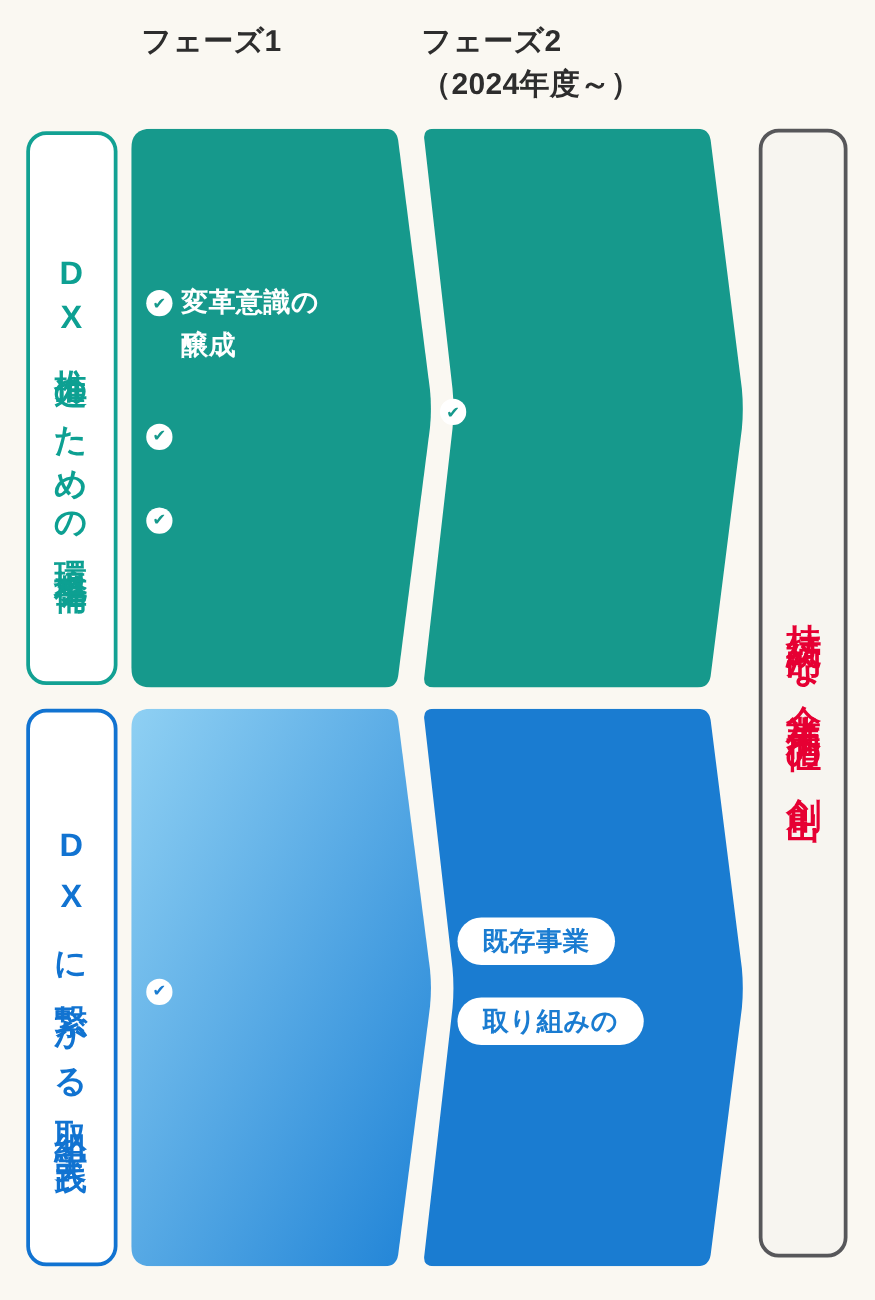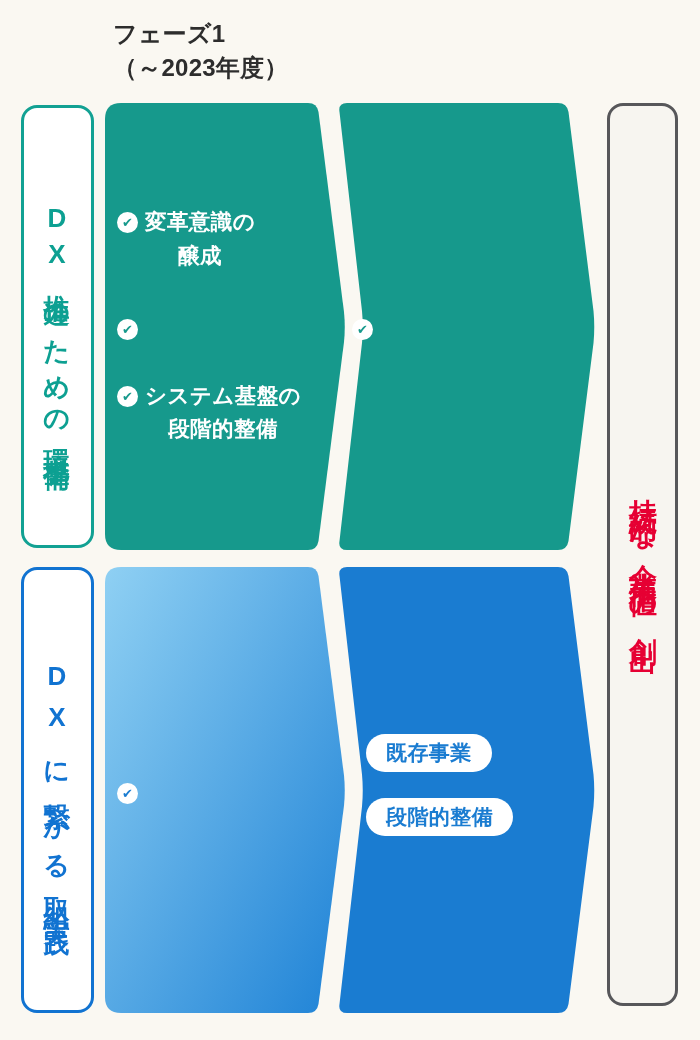--- a/index.html
+++ b/index.html
@@ -79,21 +79,20 @@
   .check.teal { color:#16998C; }
   .check.blue { color:#1A7CD1; }
 
   .btext {
     color:#FFFFFF;
     font-size:21.5px;
     font-weight:600;
     line-height:1.55;
     letter-spacing:0.02em;
     white-space:pre-line;
-    text-align:center;
   }
 
   .env-p1 { left:117px; top:103px; width:216px; height:447px; gap:40px; }
   .env-p2 { left:352px; top:103px; width:212px; height:447px; }
   .prac-p1 { left:117px; top:567px; width:216px; height:446px; }
   .prac-p2 { left:365px; top:567px; width:200px; height:446px; gap:16px; }
 
   .pill {
     width:fit-content;
     background:#FFFFFF;
@@ -104,23 +103,24 @@
     border-radius:20px;
     margin:0 0 10px 1px;
     letter-spacing:0.02em;
   }
 </style>
 </head>
 <body>
 
 <div class="abs phase-header phase-header-1">
   <div>フェーズ1</div>
-  <div>（～2023年度）</div>
 </div>
 <div class="abs phase-header phase-header-2">
+  <div>フェーズ2</div>
+  <div>（2024年度～）</div>
 </div>
 
 <div class="abs side-label env">
   <span>DX推進のための環境整備</span>
 </div>
 <div class="abs side-label prac">
   <span>DXに繋がる取組実践</span>
 </div>
 
 <svg class="abs shape" style="left:105px; top:103px;" width="240" height="447" viewBox="0 0 240 447">
@@ -146,41 +146,39 @@
   <div class="bullet">
     <span class="check teal">✔</span>
     <div class="btext">変革意識の
 醸成</div>
   </div>
   <div class="bullet">
     <span class="check teal">✔</span>
   </div>
   <div class="bullet">
     <span class="check teal">✔</span>
-    <div class="btext">システム基盤の
-段階的整備</div>
   </div>
 </div>
 
 <div class="abs content center env-p2">
   <div class="bullet">
     <span class="check teal">✔</span>
   </div>
 </div>
 
 <div class="abs content center prac-p1">
   <div class="bullet">
     <span class="check blue">✔</span>
   </div>
 </div>
 
 <div class="abs content center prac-p2">
   <div class="group">
     <div class="pill">既存事業</div>
   </div>
   <div class="group">
-    <div class="pill">段階的整備</div>
+    <div class="pill">取り組みの</div>
   </div>
 </div>
 
 <div class="abs outcome">
   <span>持続的な企業価値の創出</span>
 </div>
 
 </body></html>

